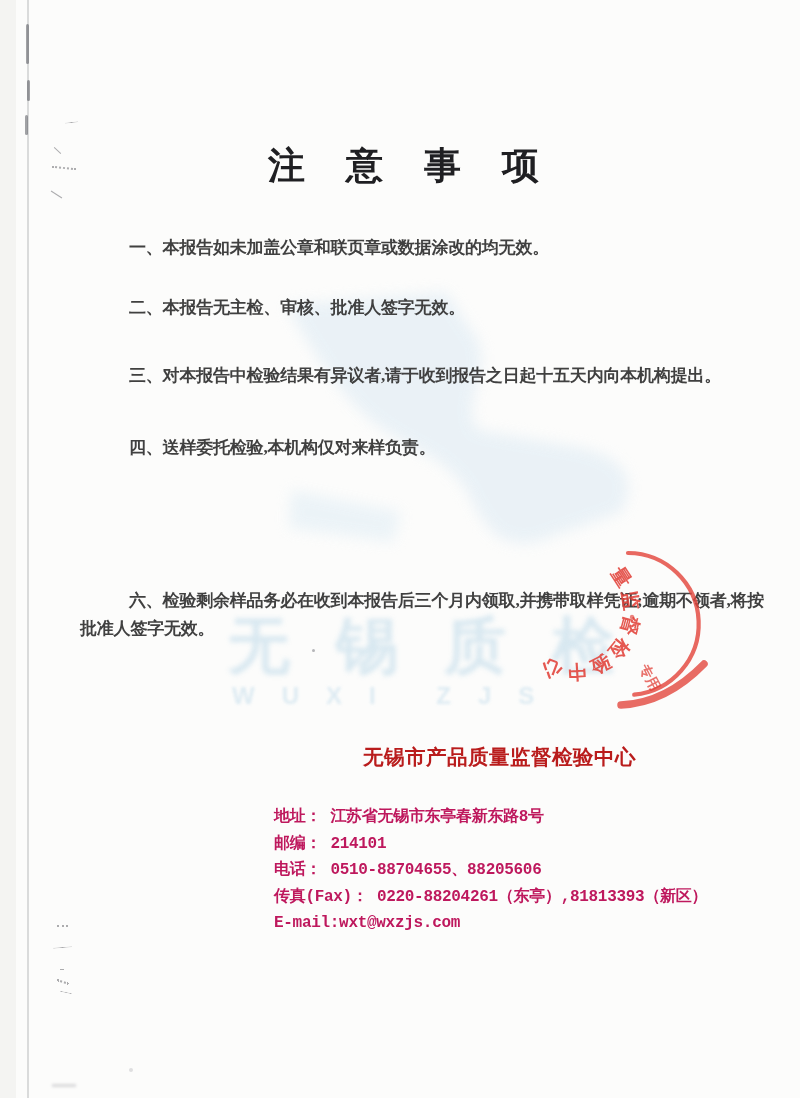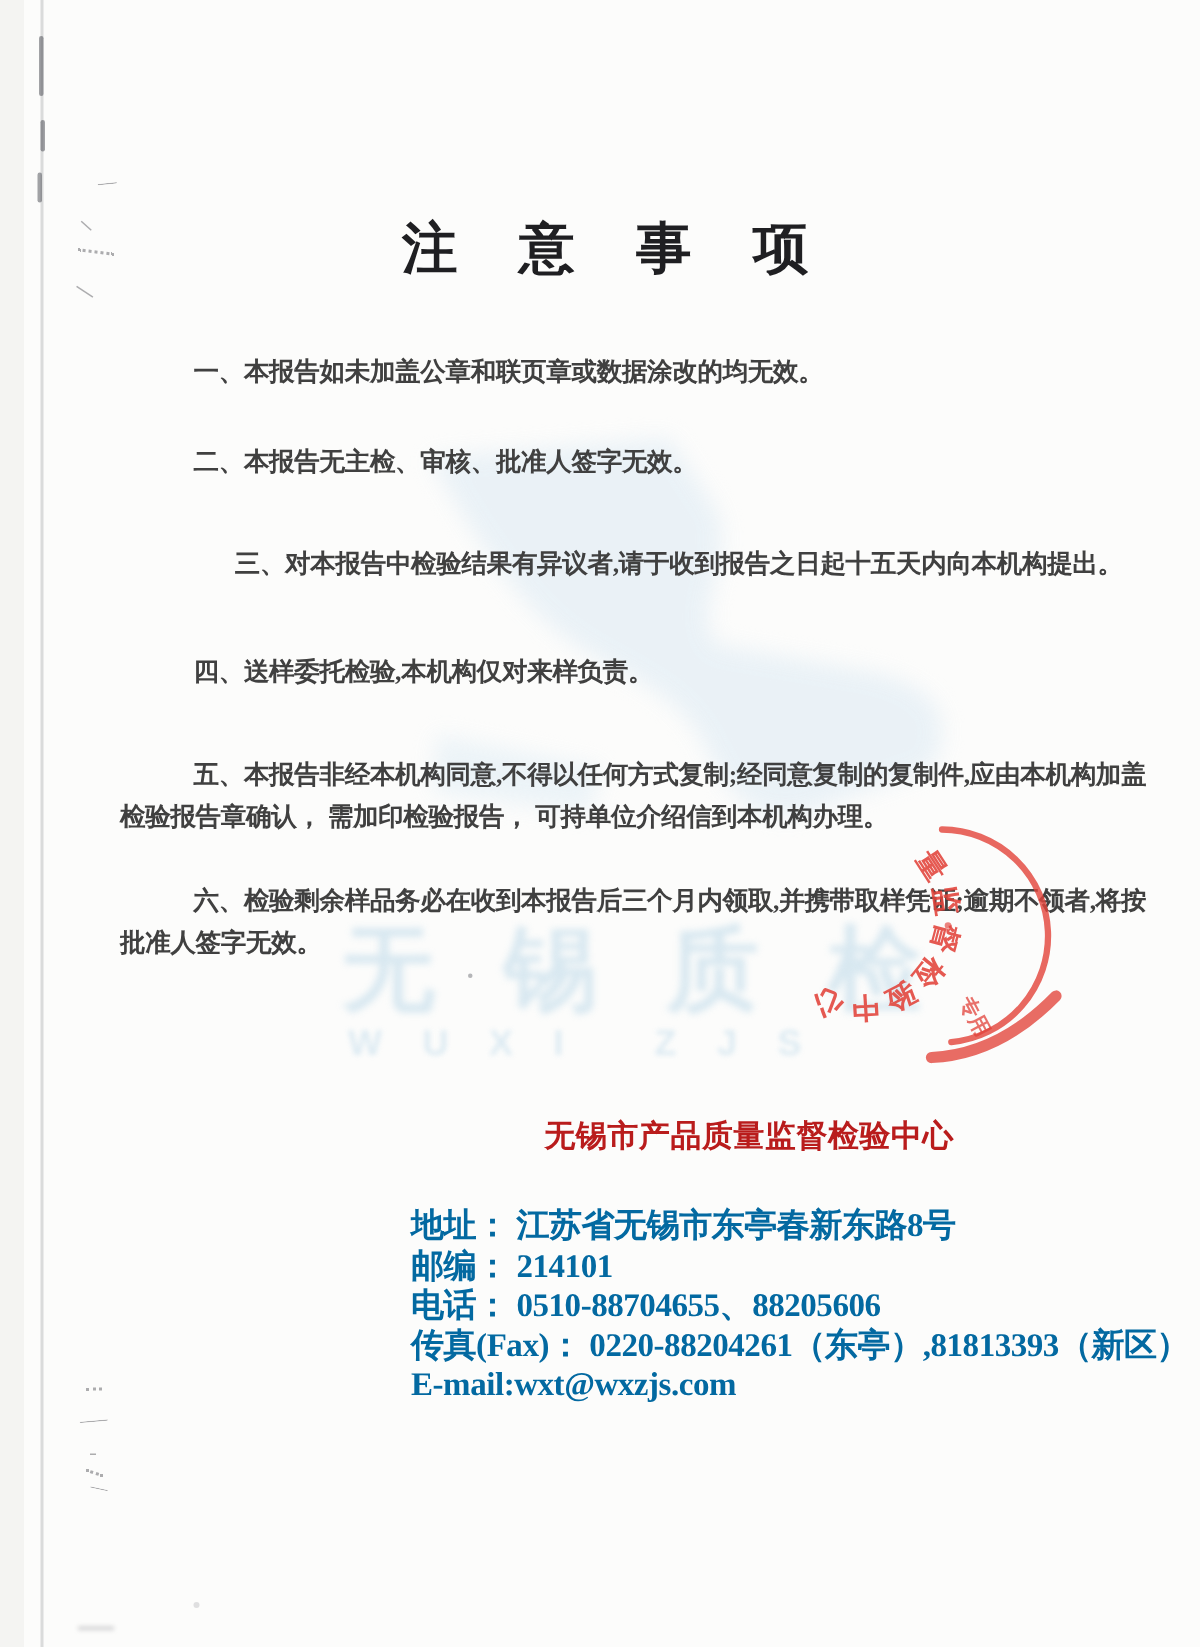--- a/index.html
+++ b/index.html
@@ -19,32 +19,32 @@
     font-size:37px;font-weight:bold;color:#1f1f22;
     letter-spacing:41px;white-space:nowrap;
   }
   
   .para{position:absolute;left:64px;right:40px;color:#3a3a3c;}
   .para .line{
     font-size:17px;line-height:28px;font-weight:600;
     letter-spacing:-0.2px;white-space:nowrap;color:#404040;
   }
   .para .first{text-indent:49px;}
-  .p1{top:234px;} .p2{top:294px;} .p3{top:362px;text-align:center;}
+  .p1{top:234px;} .p2{top:294px;} .p3{top:362px;}
   .p4{top:434px;} .p5{top:503px;} .p6{top:587px;}
   
   .org{
     position:absolute;left:347px;top:743px;
     font-size:20.5px;font-weight:bold;color:#b91c1c;
     letter-spacing:0.5px;white-space:nowrap;
   }
   .contact{
     position:absolute;left:258px;top:804px;
-    font-family:Liberation Serif, serif;
-    font-size:22px;color:#0369a1;
+    font-family:Liberation Mono, monospace;
+    font-size:16px;color:#be185d;
   }
   .contact .cline{line-height:26.5px;white-space:nowrap;font-weight:600;letter-spacing:-0.3px;}
   
   .wm-shape{position:absolute;left:215px;top:280px;filter:blur(7px);opacity:.85;pointer-events:none;}
   .wm-text{
     position:absolute;left:212px;top:604px;
     font-size:62px;font-weight:bold;color:#cfe3ee;
     letter-spacing:46px;white-space:nowrap;filter:blur(2.6px);opacity:.8;
   }
   .wm-sub{
@@ -101,24 +101,20 @@
   </div>
   <div class="para p2">
     <div class="line first">二、本报告无主检、审核、批准人签字无效。</div>
   </div>
   <div class="para p3">
     <div class="line first">三、对本报告中检验结果有异议者,请于收到报告之日起十五天内向本机构提出。</div>
   </div>
   <div class="para p4">
     <div class="line first">四、送样委托检验,本机构仅对来样负责。</div>
   </div>
-  <div class="para p5">
-    <div class="line first">五、本报告非经本机构同意,不得以任何方式复制;经同意复制的复制件,应由本机构加盖</div>
-    <div class="line">检验报告章确认， 需加印检验报告， 可持单位介绍信到本机构办理。</div>
-  </div>
   <div class="para p6">
     <div class="line first">六、检验剩余样品务必在收到本报告后三个月内领取,并携带取样凭证;逾期不领者,将按</div>
     <div class="line">批准人签字无效。</div>
   </div>
 
   <svg class="stamp" width="210" height="210" viewBox="0 0 210 210" xmlns="http://www.w3.org/2000/svg" xmlns:xlink="http://www.w3.org/1999/xlink">
     <defs>
       <path id="ringP" d="M 68.5,40.3 A 54,54 0 1 1 68.4,40.2"></path>
     </defs>
 

